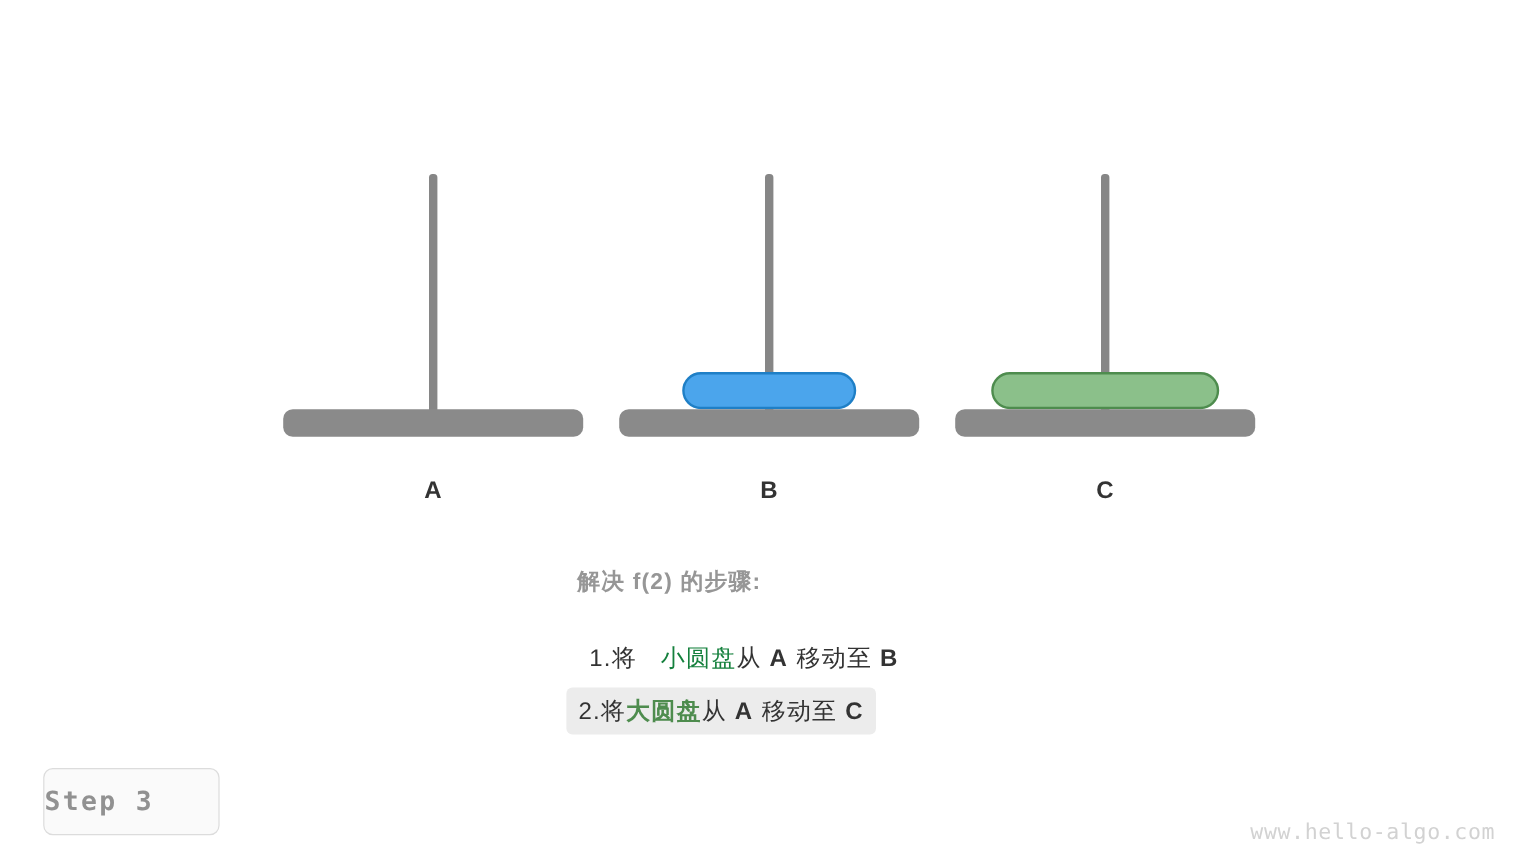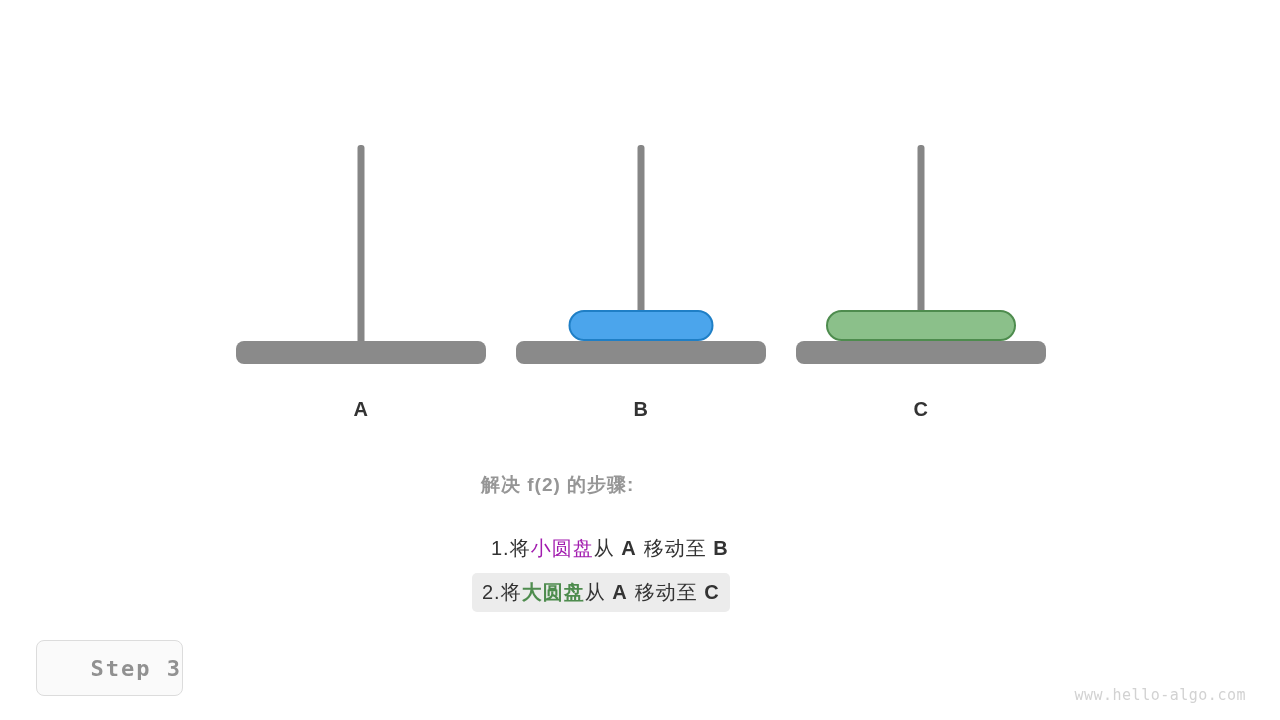--- a/index.html
+++ b/index.html
@@ -112,21 +112,21 @@
     color: #333333;
     white-space: nowrap;
     letter-spacing: 1px;
     box-sizing: border-box;
   }
   .step-line .num { font-weight: normal; }
   .step-line .pill {
     font-weight: bold;
     letter-spacing: 1.5px;
   }
-  .disk-word-small { color: #a21caf; }
+  .disk-word-small { color: #15803d; margin-left: 20px; }
   .disk-word-large { color: #4e8c4e; font-weight: bold; }
 
   #step-line-1 {
     left: 481px;
     top: 57px;
     padding: 6px 10px;
   }
   #step-line-2 {
     left: 472px;
     top: 101px;
@@ -140,35 +140,35 @@
     position: absolute;
     left: 36px;
     top: 640px;
     width: 145px;
     height: 54px;
     border: 1px solid #dcdcdc;
     border-radius: 8px;
     background: #fafafa;
     display: flex;
     align-items: center;
-    justify-content: flex-end;
+    justify-content: flex-start;
     font-family: "DejaVu Sans Mono", "Liberation Mono", monospace;
     font-size: 22px;
     font-weight: bold;
     color: #919191;
     letter-spacing: 2px;
   }
 
   
   #watermark {
     position: absolute;
     right: 34px;
     bottom: 16px;
     font-family: "DejaVu Sans Mono", "Liberation Mono", monospace;
-    font-size: 15px;
+    font-size: 18px;
     color: #d2d2d2;
     letter-spacing: 0.5px;
   }
 </style>
 </head>
 <body>
 
 <div id="hanoi-scene">
 
   <div class="tower tower-a">

